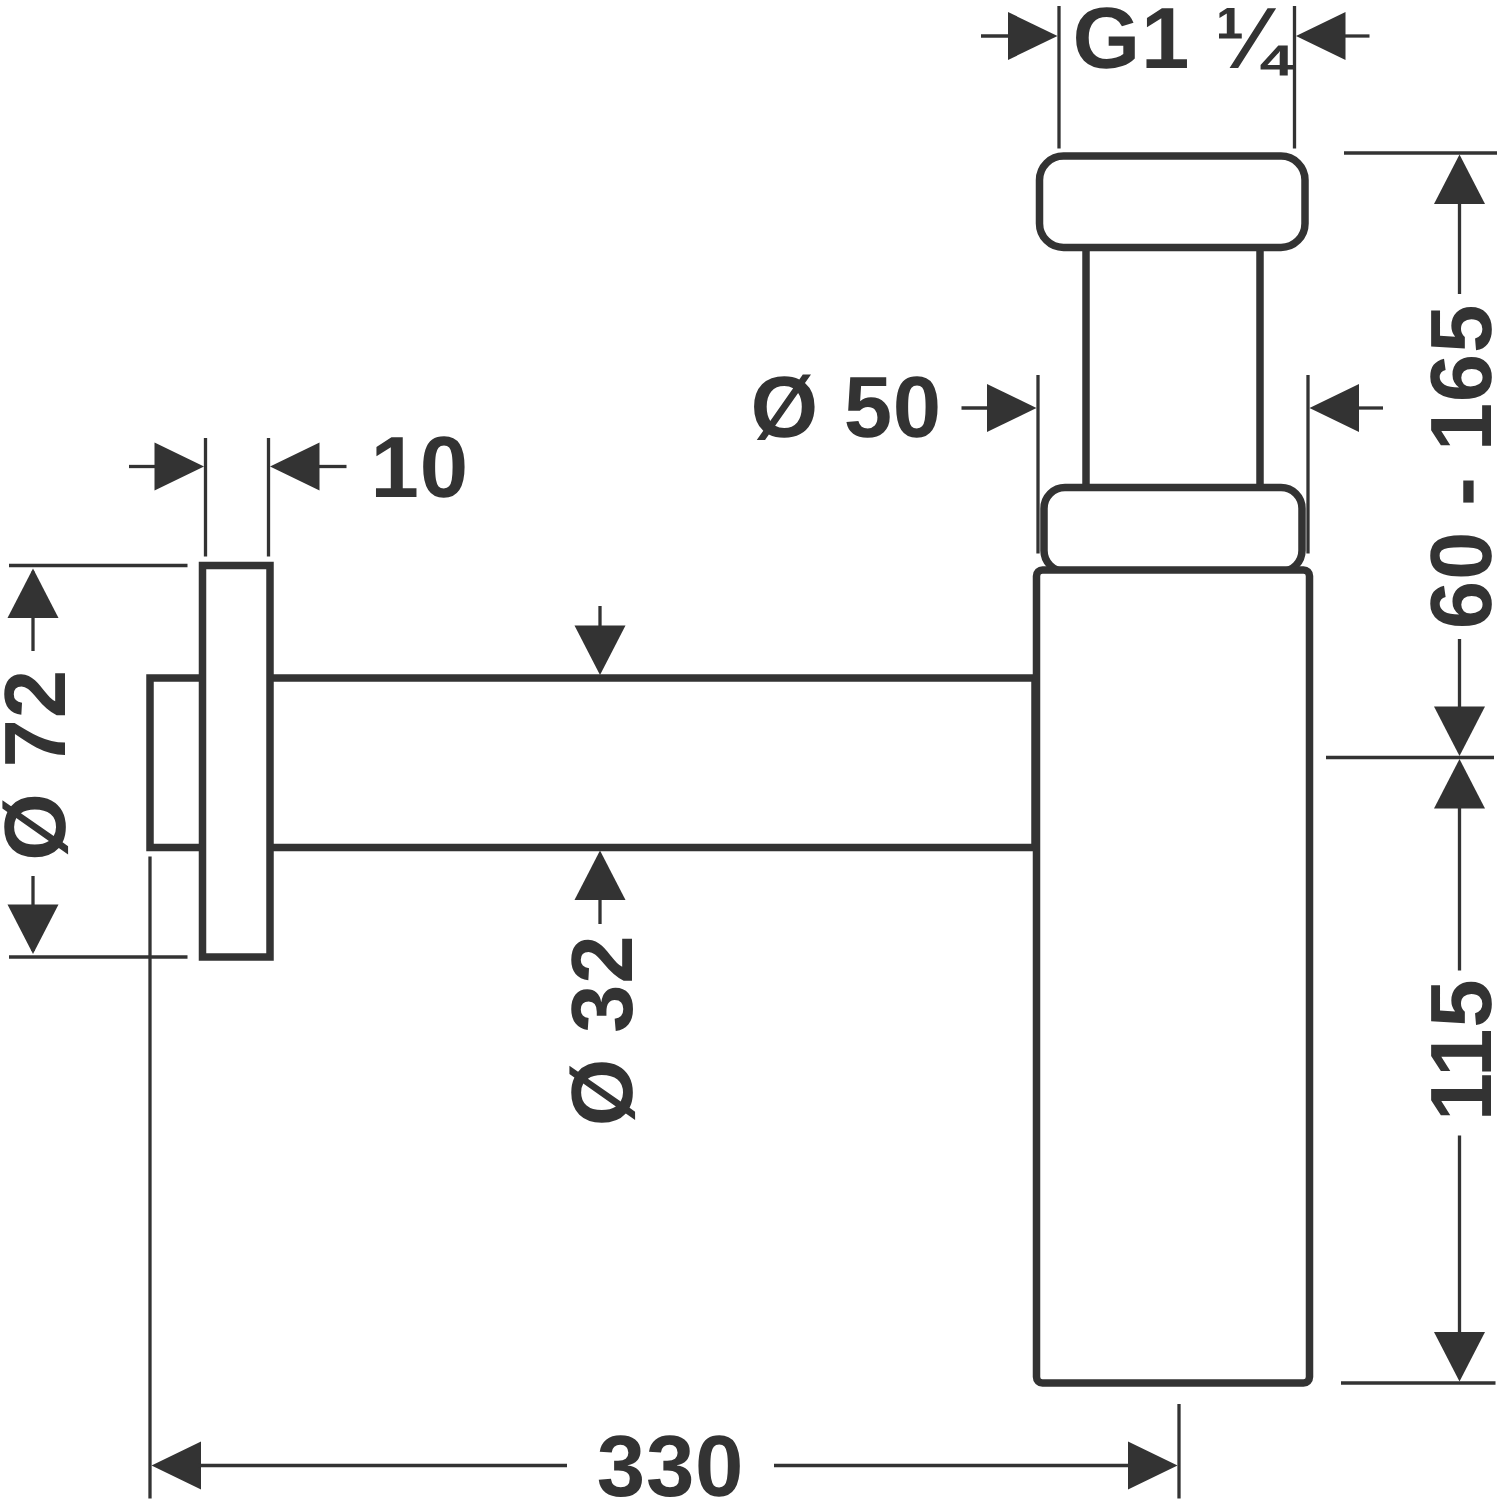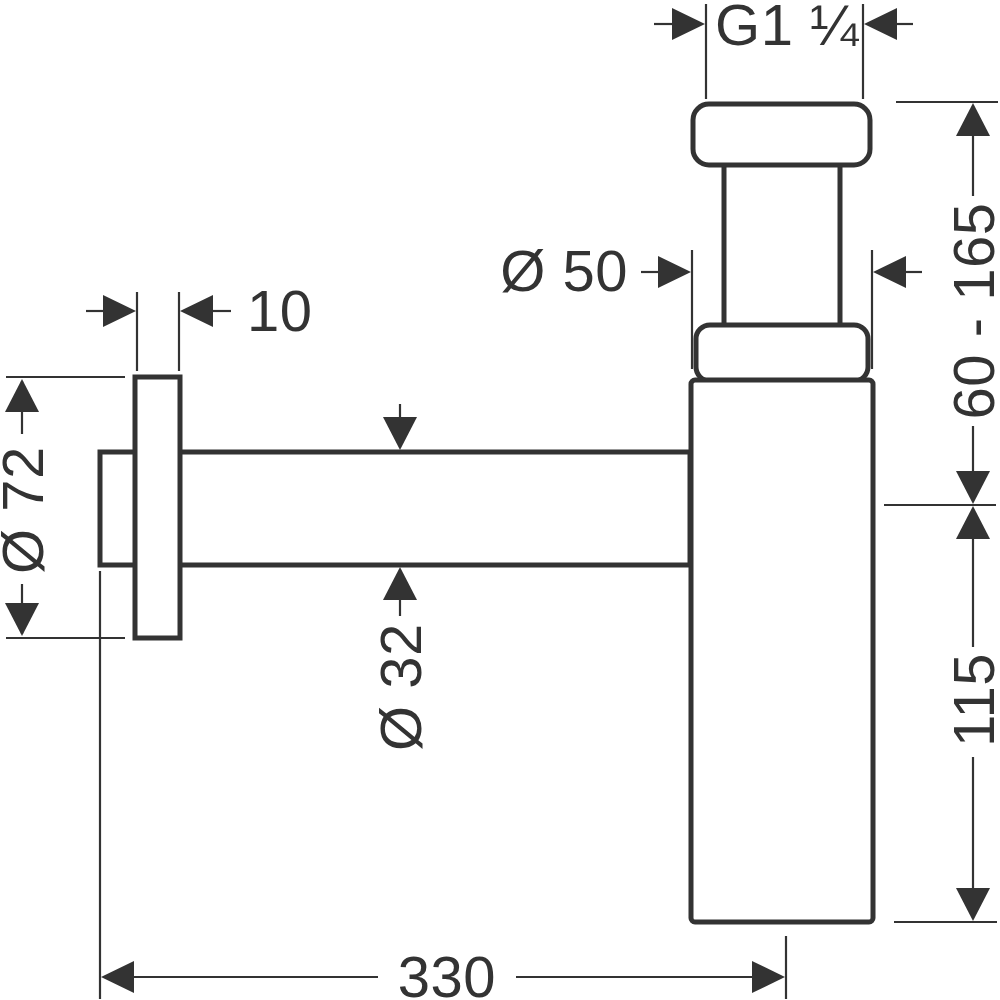--- a/index.html
+++ b/index.html
@@ -1,16 +1,16 @@
 <!DOCTYPE html>
 <html><head>
 <meta charset="utf-8">
 <style>
   html,body{margin:0;padding:0;background:#ffffff;}
-  .stage{width:1000px;height:1000px;position:relative;background:#fff;}
+  .stage{width:1000px;height:1000px;position:relative;background:#fff;font-weight:bold;}
   svg{display:block;}
   .part{fill:#ffffff;stroke:#333333;stroke-width:5;}
   .partline{fill:none;stroke:#333333;stroke-width:5;}
   .dim{fill:none;stroke:#333333;stroke-width:2.2;}
   .arrow{fill:#333333;stroke:none;}
   .dim-text{font-family:"Liberation Sans","DejaVu Sans",sans-serif;
             font-size:58px;fill:#333333;letter-spacing:0.5px;}
 </style>
 </head>
 <body>

